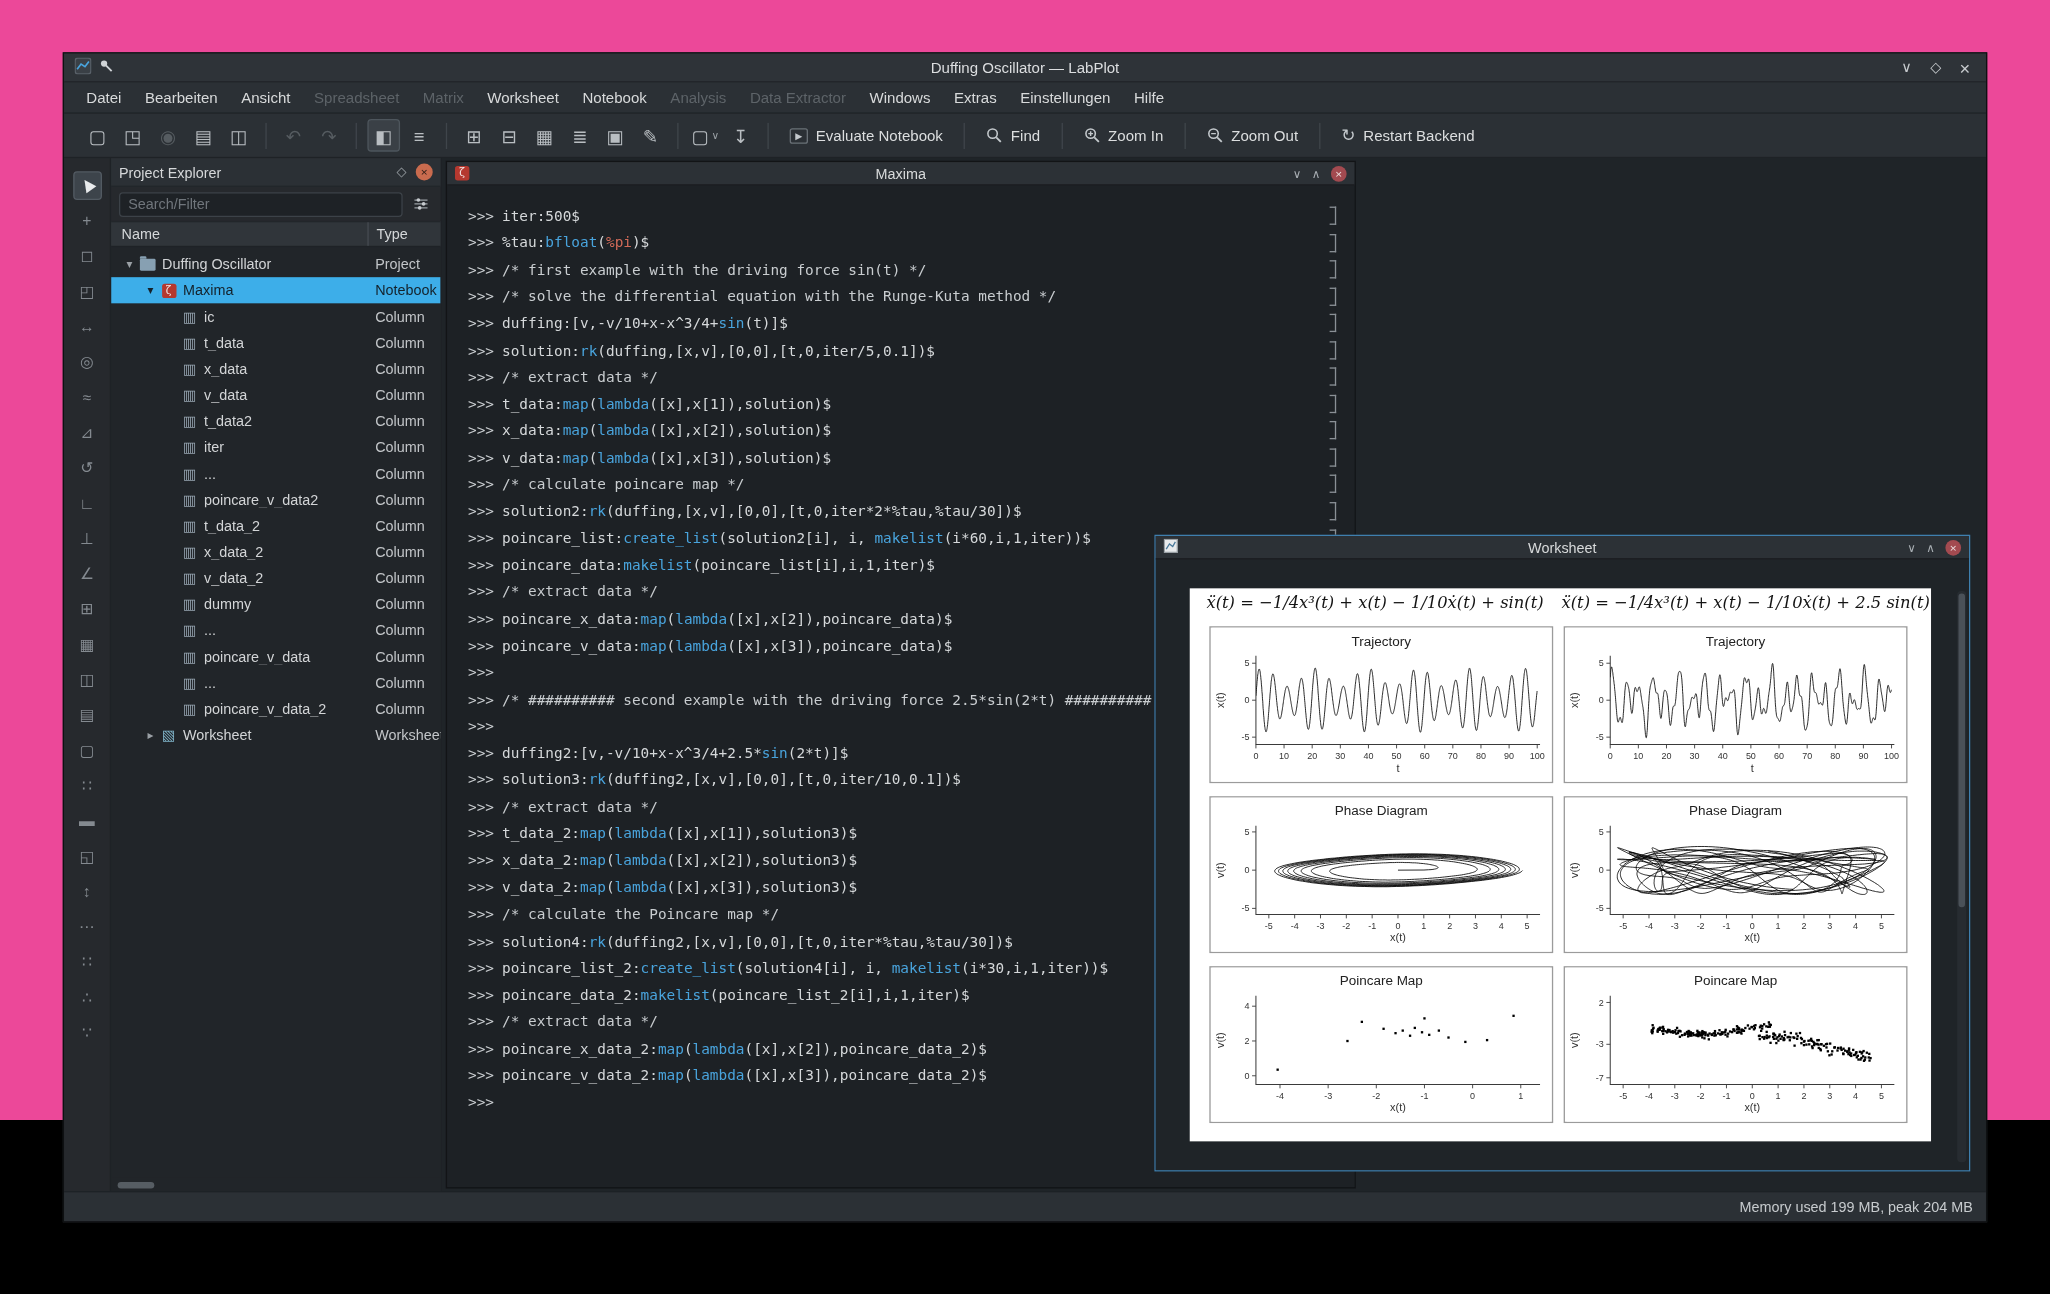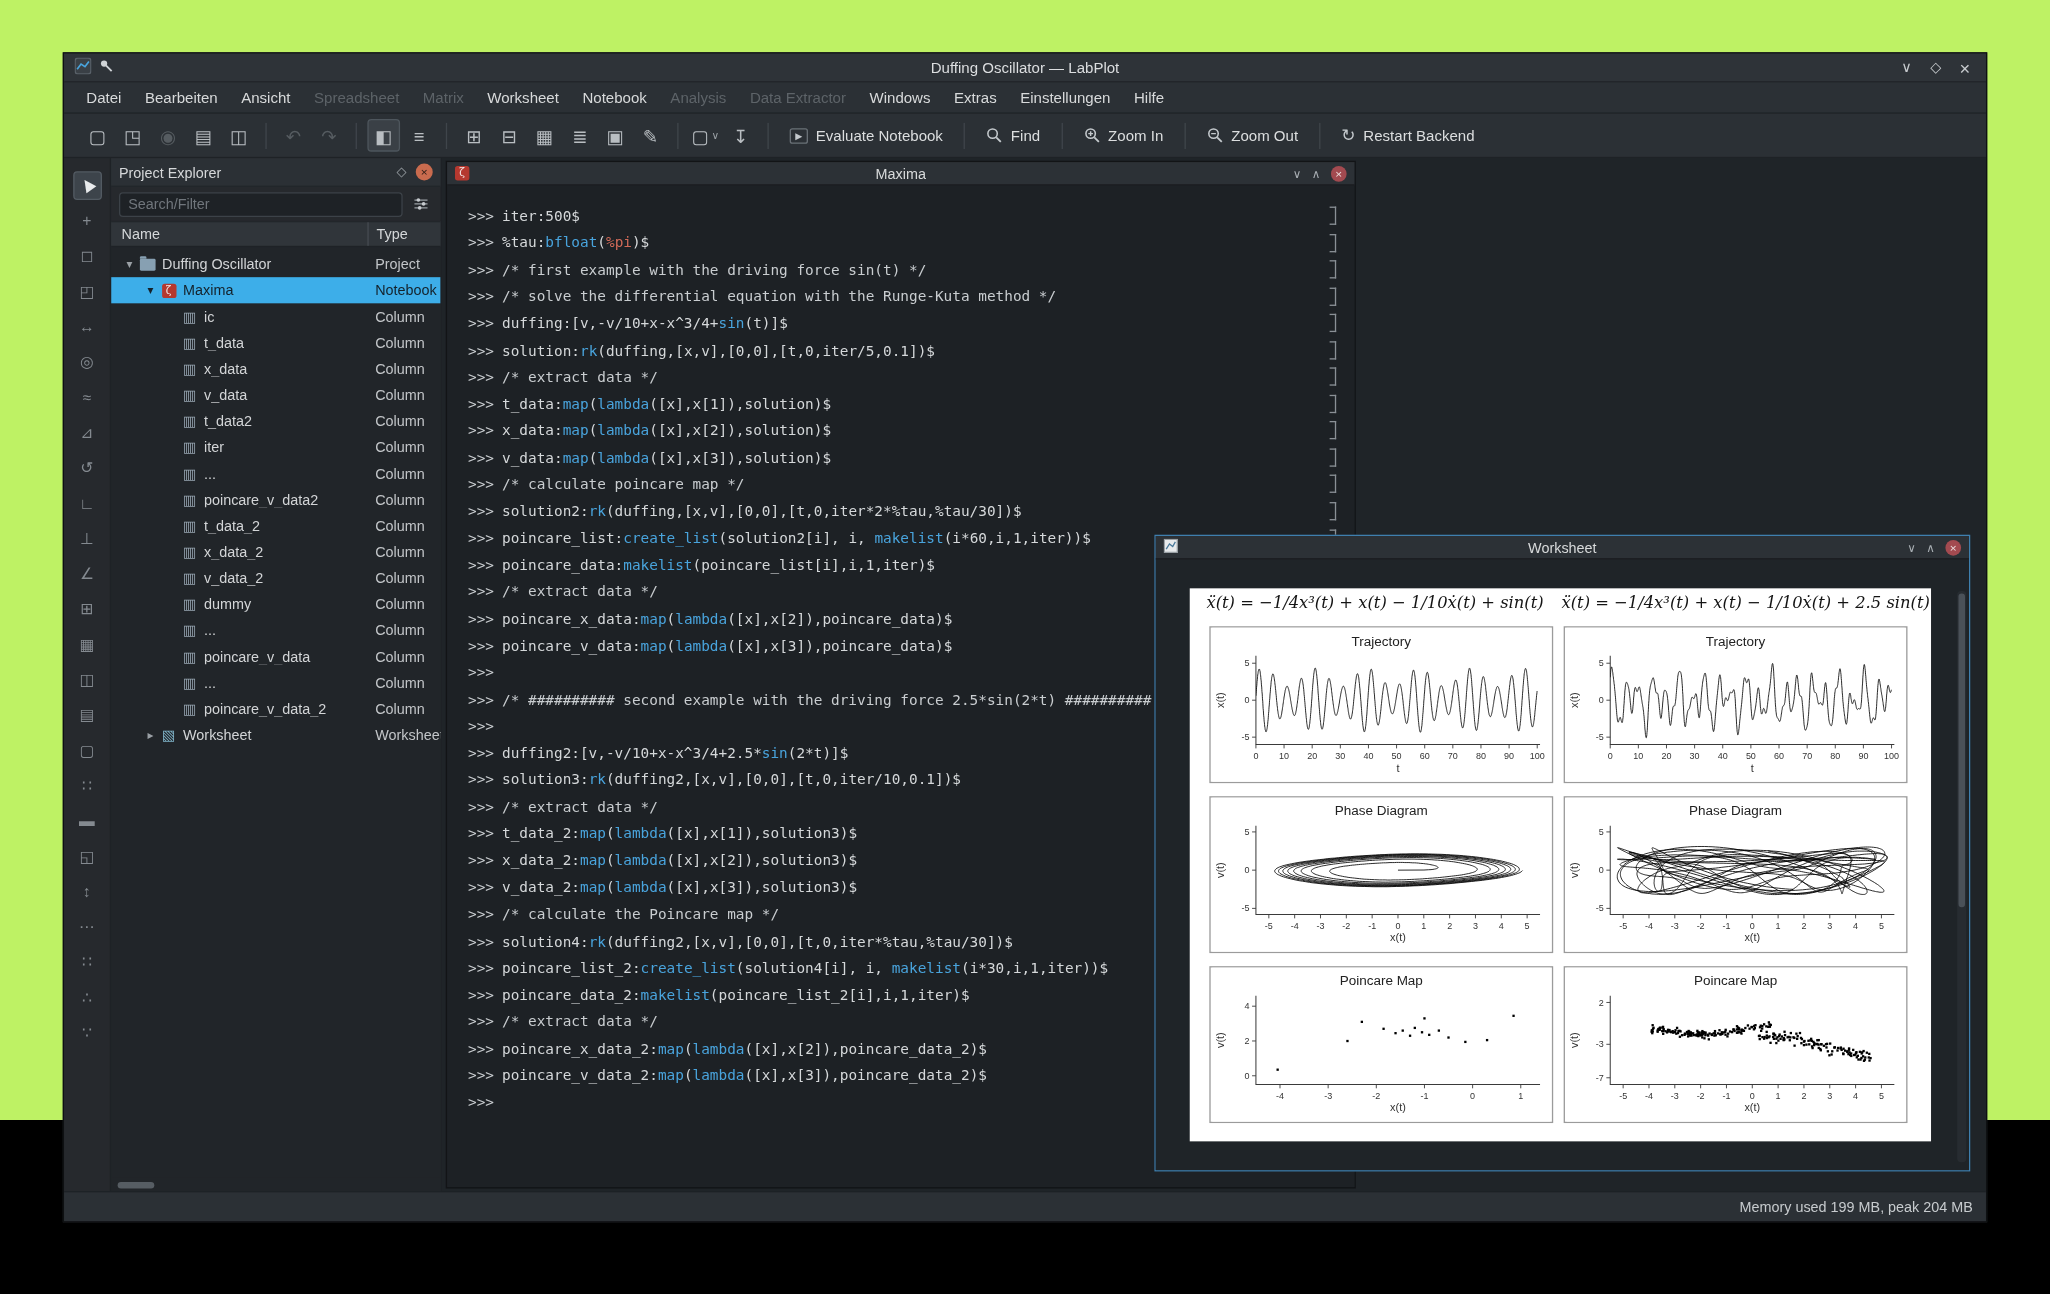--- a/index.html
+++ b/index.html
@@ -1,18 +1,18 @@
 <!DOCTYPE html>
 <html><head>
 <meta charset="utf-8">
 <style>
   *{box-sizing:border-box;margin:0;padding:0}
   html,body{background:#000;}
   body{width:2050px;height:1294px;overflow:hidden;font-family:"Liberation Sans",sans-serif;}
-  .stage{width:2050px;height:1120px;position:relative;background:#bef264;}
+  .stage{width:2050px;height:1120px;position:relative;background:#ec4899;}
   .scale-root{width:1568px;height:990px;transform:scale(1.3074);transform-origin:0 0;position:relative;}
 
   
   .app-window{position:absolute;left:48px;top:40px;width:1472px;height:895px;background:#26292d;border:1px solid #0e1012;display:flex;flex-direction:column;color:#d9dbdd;font-size:11.5px;}
   .titlebar{height:22px;background:#2e3338;display:flex;align-items:center;position:relative;border-bottom:1px solid #22262a;flex:0 0 22px;}
   .titlebar .tb-left{display:flex;align-items:center;gap:6px;padding-left:8px;}
   .titlebar .title{position:absolute;left:0;right:0;text-align:center;color:#dcdee0;font-size:11.5px;pointer-events:none;}
   .titlebar .tb-right{margin-left:auto;display:flex;align-items:center;gap:14px;padding-right:12px;color:#c7cbce;}
   .tb-ctl{font-size:11px;line-height:1;cursor:default;}
   .tb-ctl.close{font-size:14px;}

